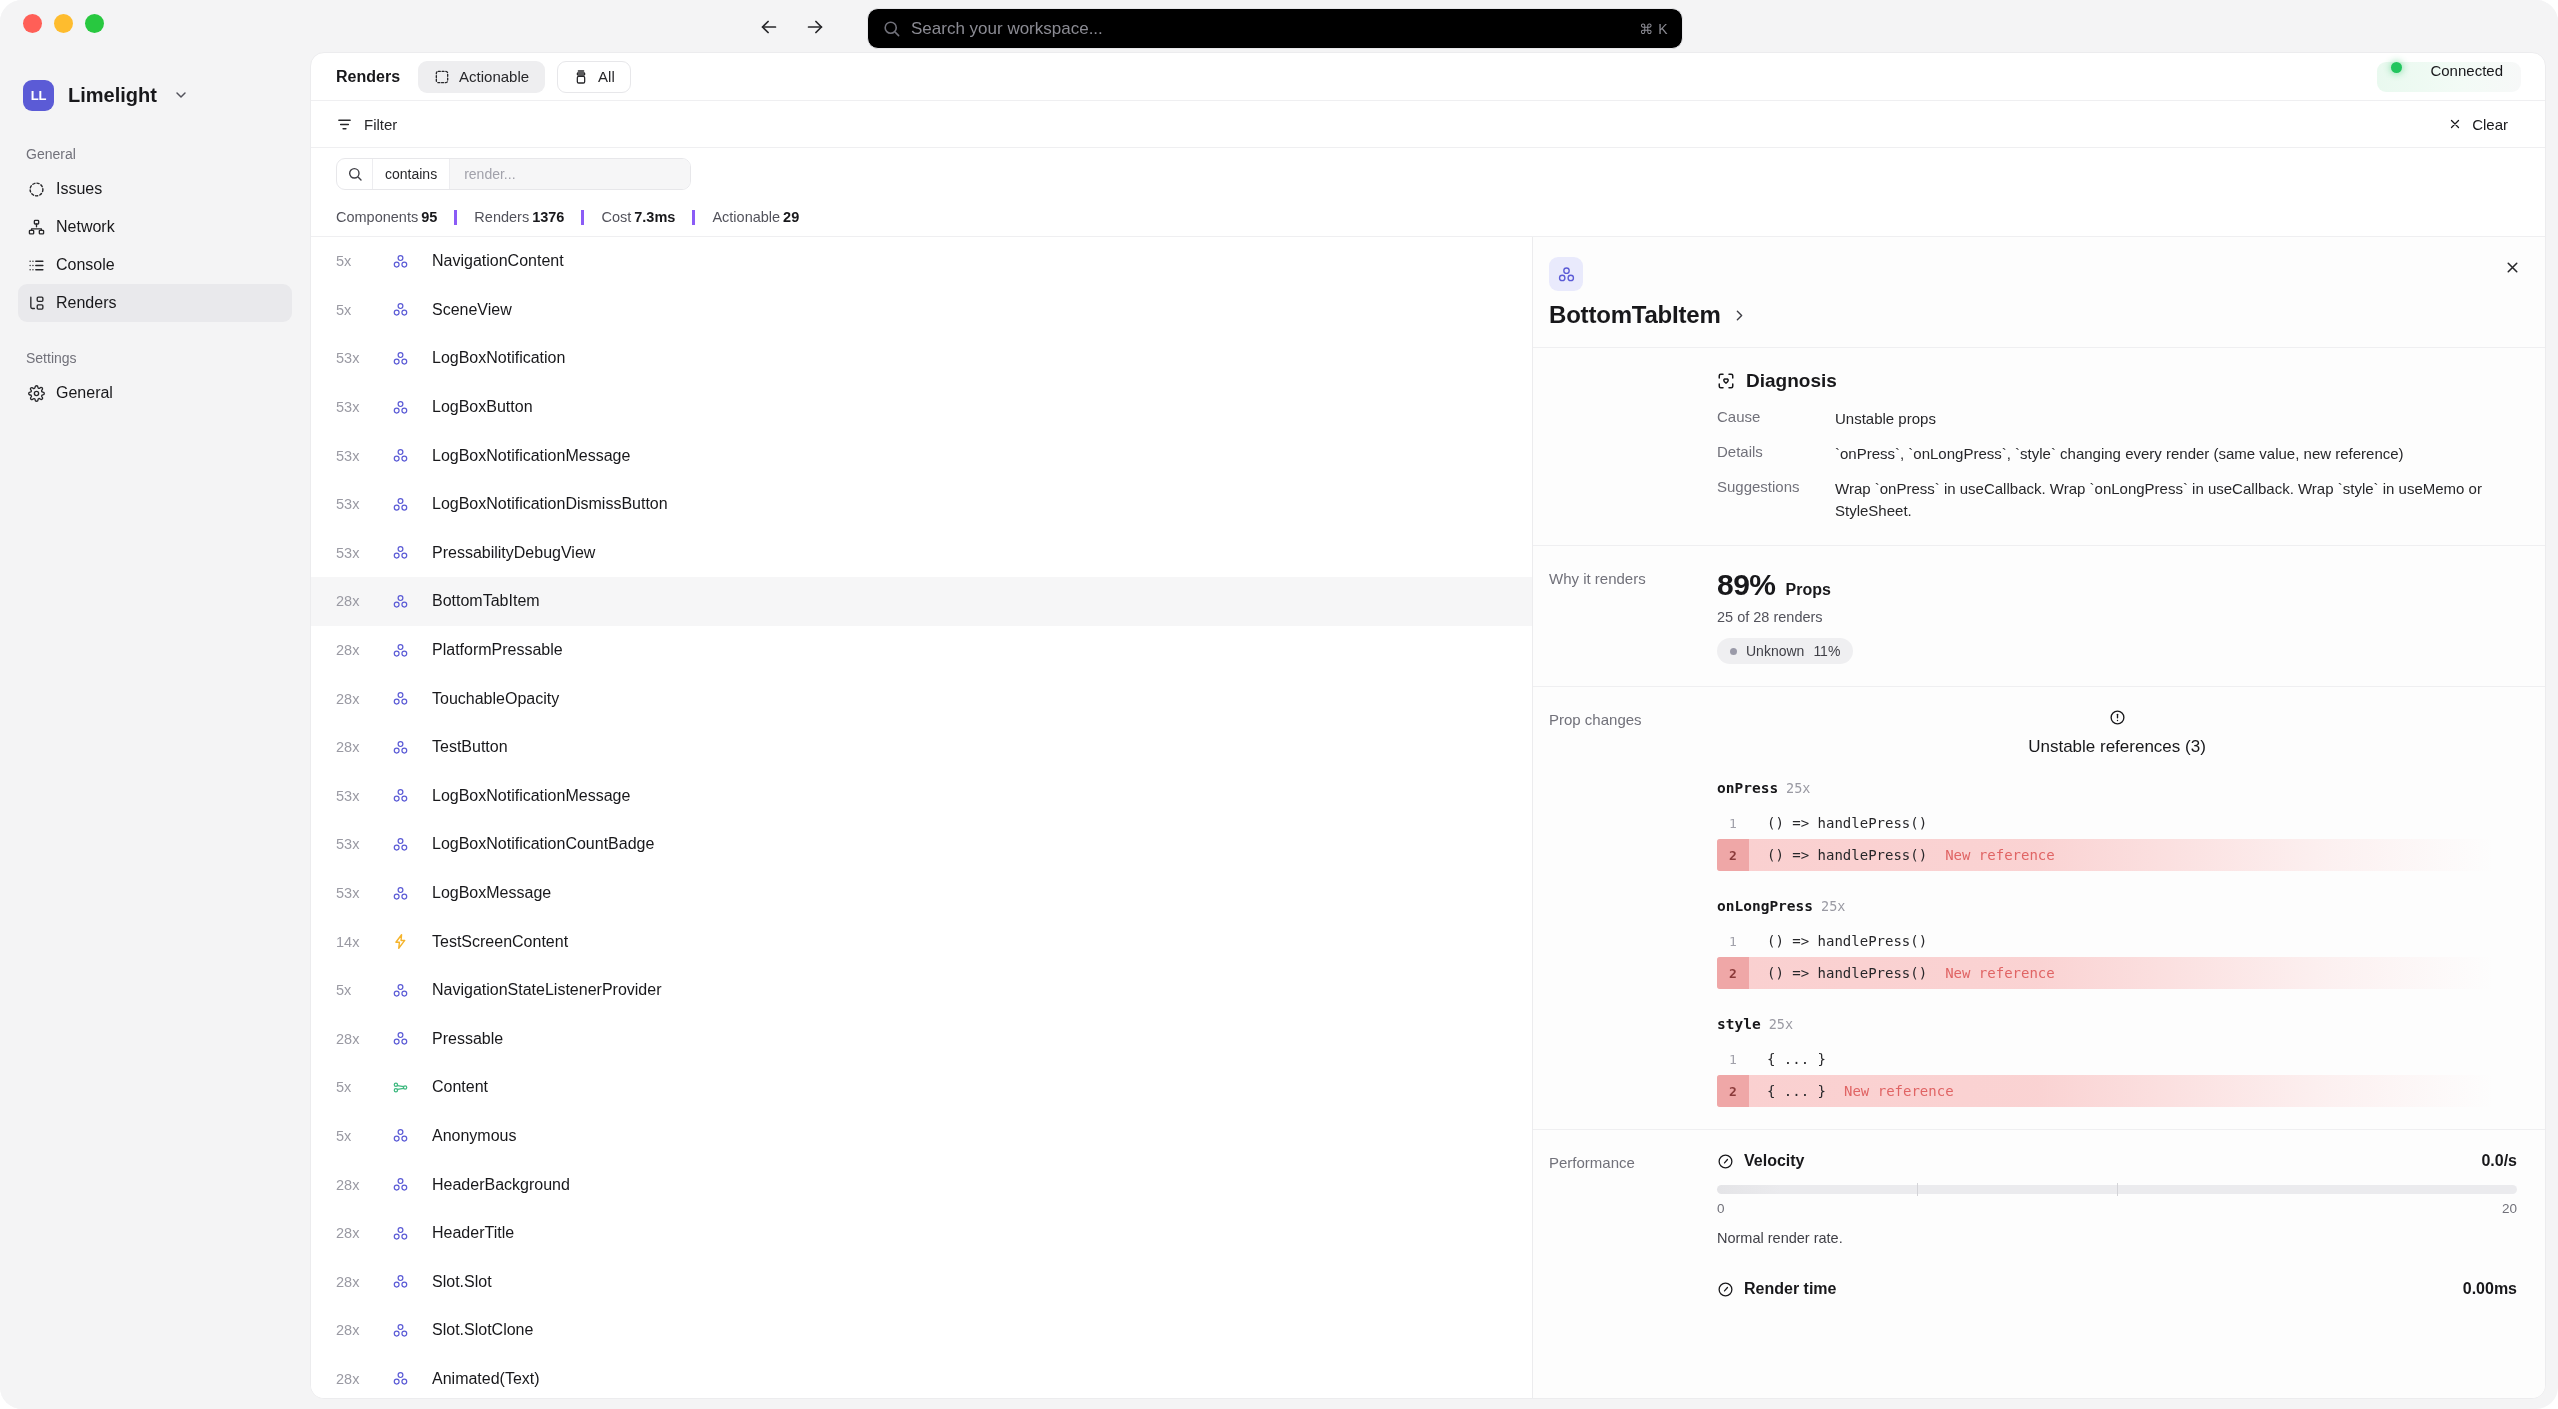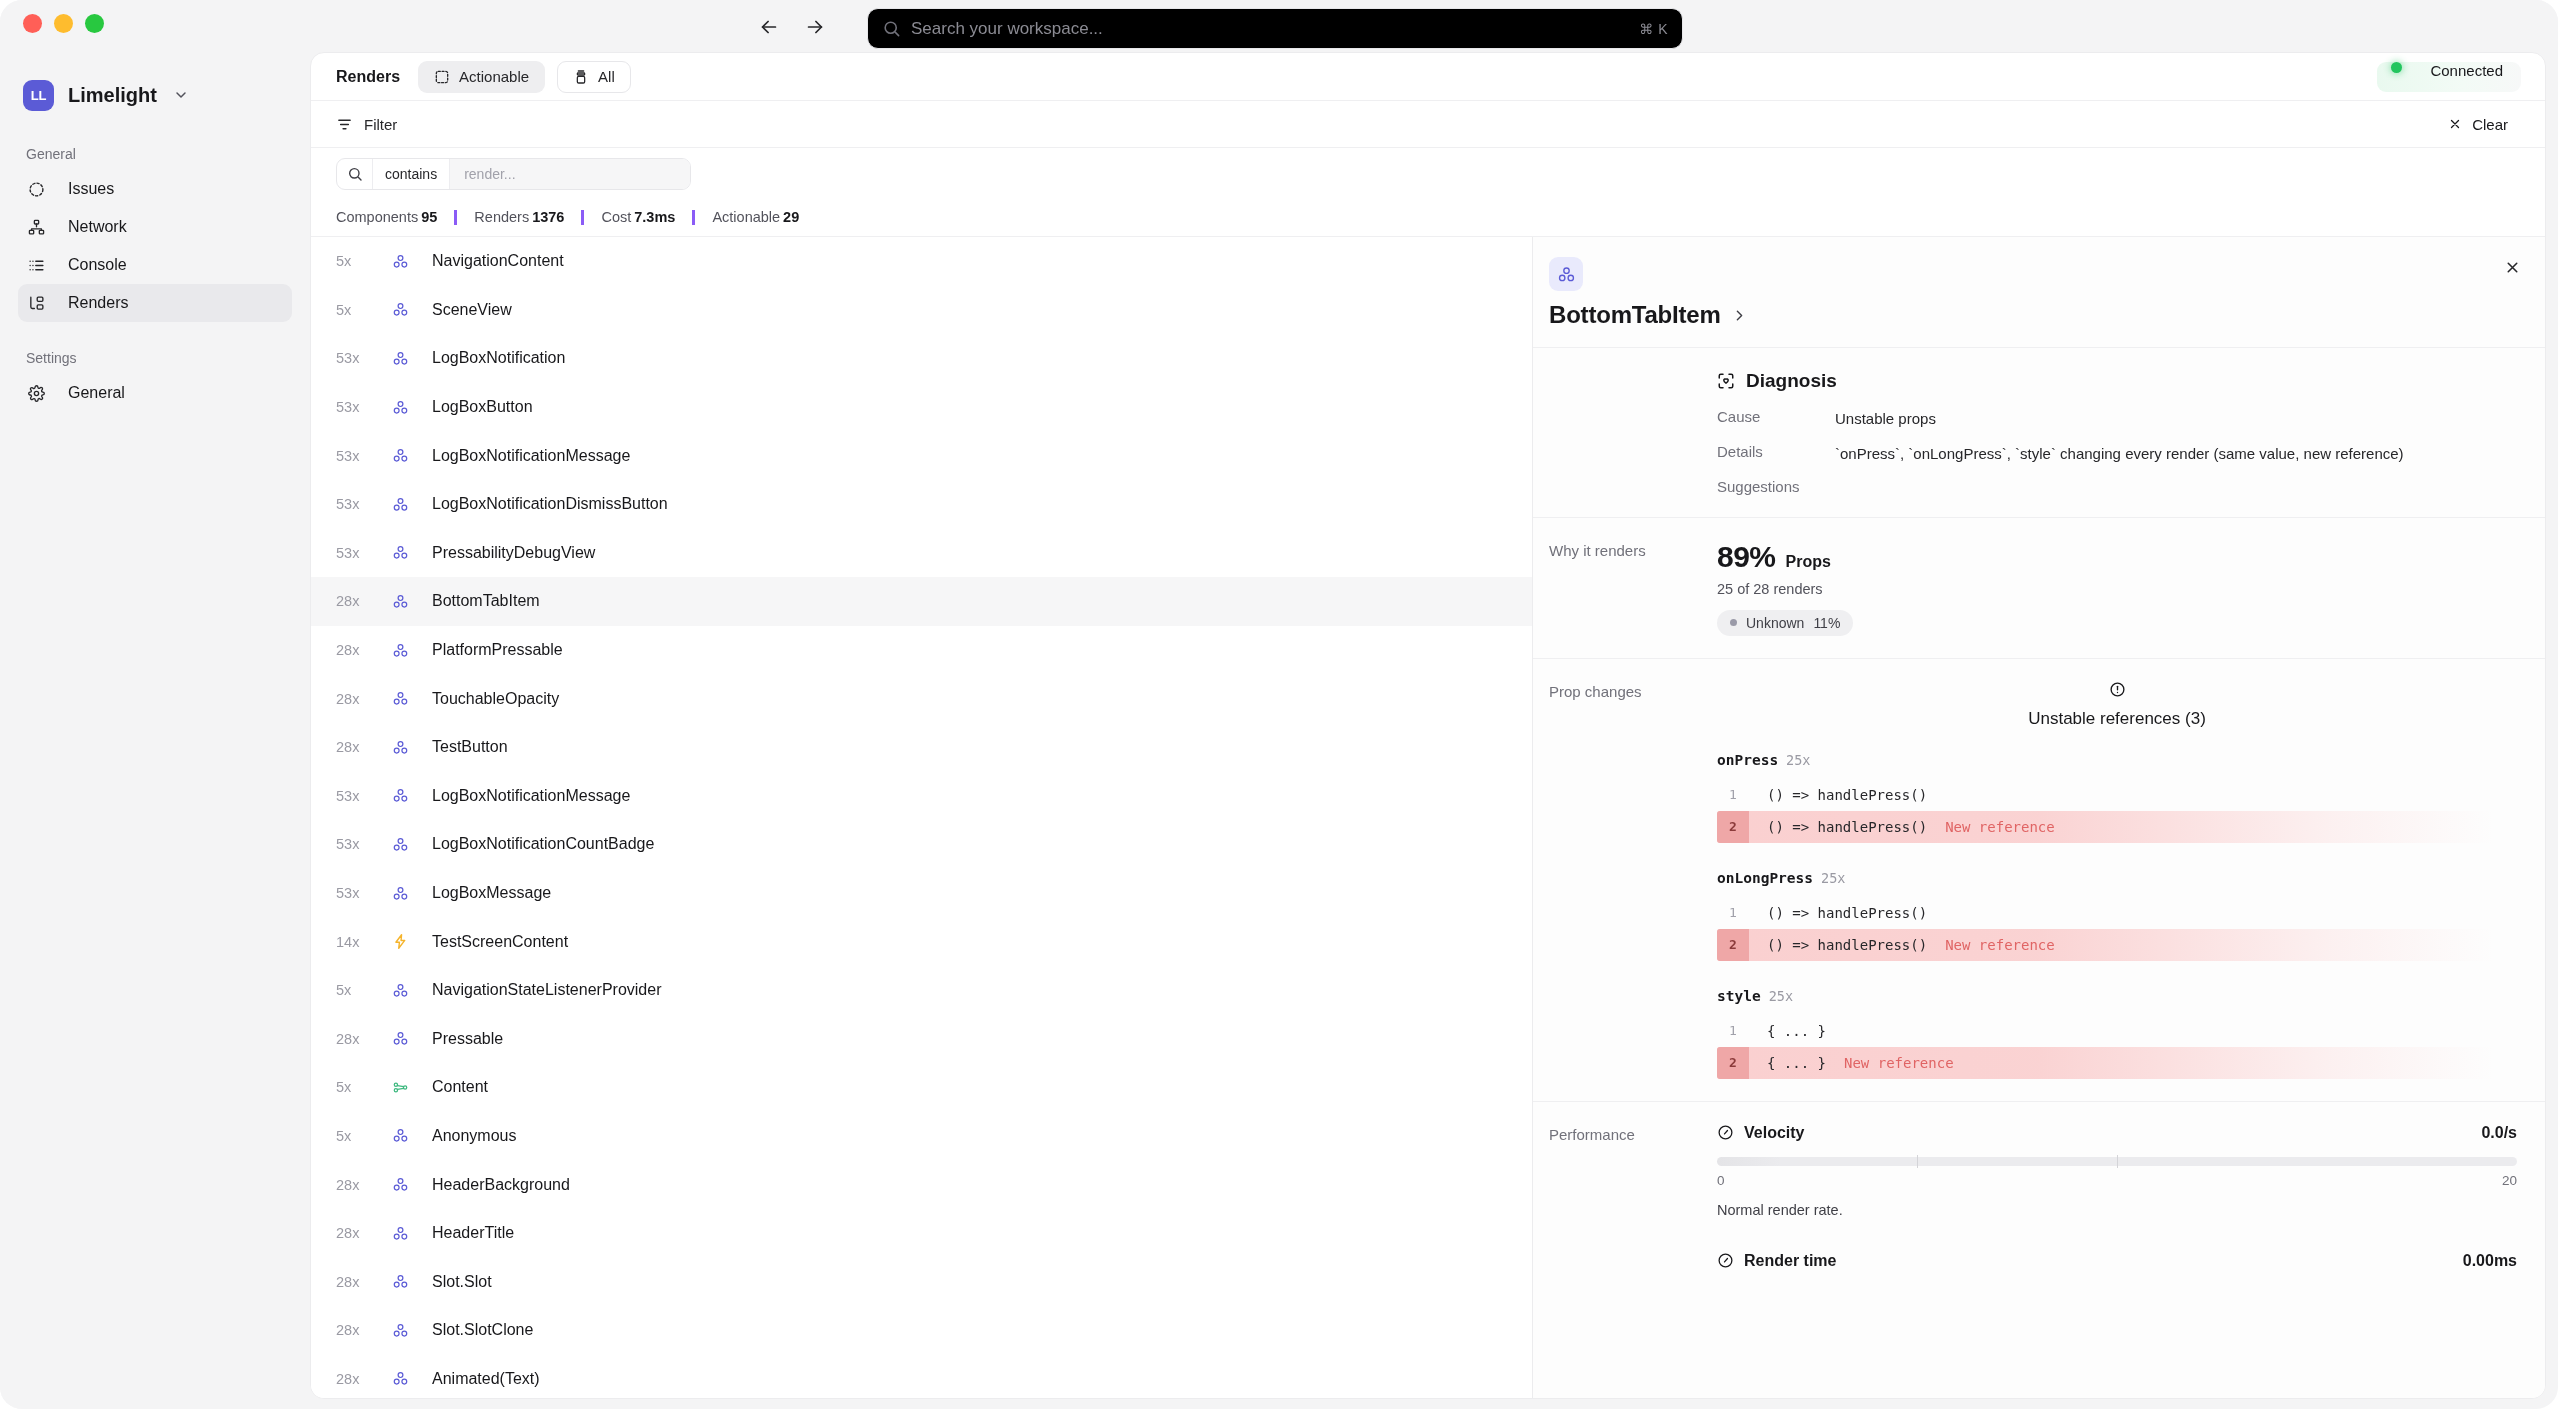--- a/index.html
+++ b/index.html
@@ -108,21 +108,21 @@
 
   .nav-group-label {
     font-size: 14px;
     color: #71717a;
     padding: 0 8px;
     margin-top: 28px;
     margin-bottom: 8px;
   }
   .nav-item {
     display: flex; align-items: center;
-    gap: 22px;
+    gap: 10px;
     height: 38px;
     padding: 0 9px;
     border-radius: 9px;
     cursor: pointer;
     color: #18181b;
     font-size: 16px;
   }
   .nav-item.active { background: #e9e9ec; }
   .nav-item .ni-ico { display: flex; width: 19px; justify-content: center; color: #27272a; }
 
@@ -964,20 +964,21 @@
               <div class="diag-row">
                 <div class="diag-key">Cause</div>
                 <div class="diag-val">Unstable props</div>
               </div>
               <div class="diag-row">
                 <div class="diag-key">Details</div>
                 <div class="diag-val">`onPress`, `onLongPress`, `style` changing every render (same value, new reference)</div>
               </div>
               <div class="diag-row">
                 <div class="diag-key">Suggestions</div>
+                <div class="diag-val">Wrap `onPress` in useCallback. Wrap `onLongPress` in useCallback. Wrap `style` in useMemo or StyleSheet.</div>
               </div>
             </div>
           </div>
         </div>
 
         <div class="detail-section">
           <div class="sec-label">Why it renders</div>
           <div class="sec-body">
             <div class="why-pct">
               <span class="big">89%</span>

